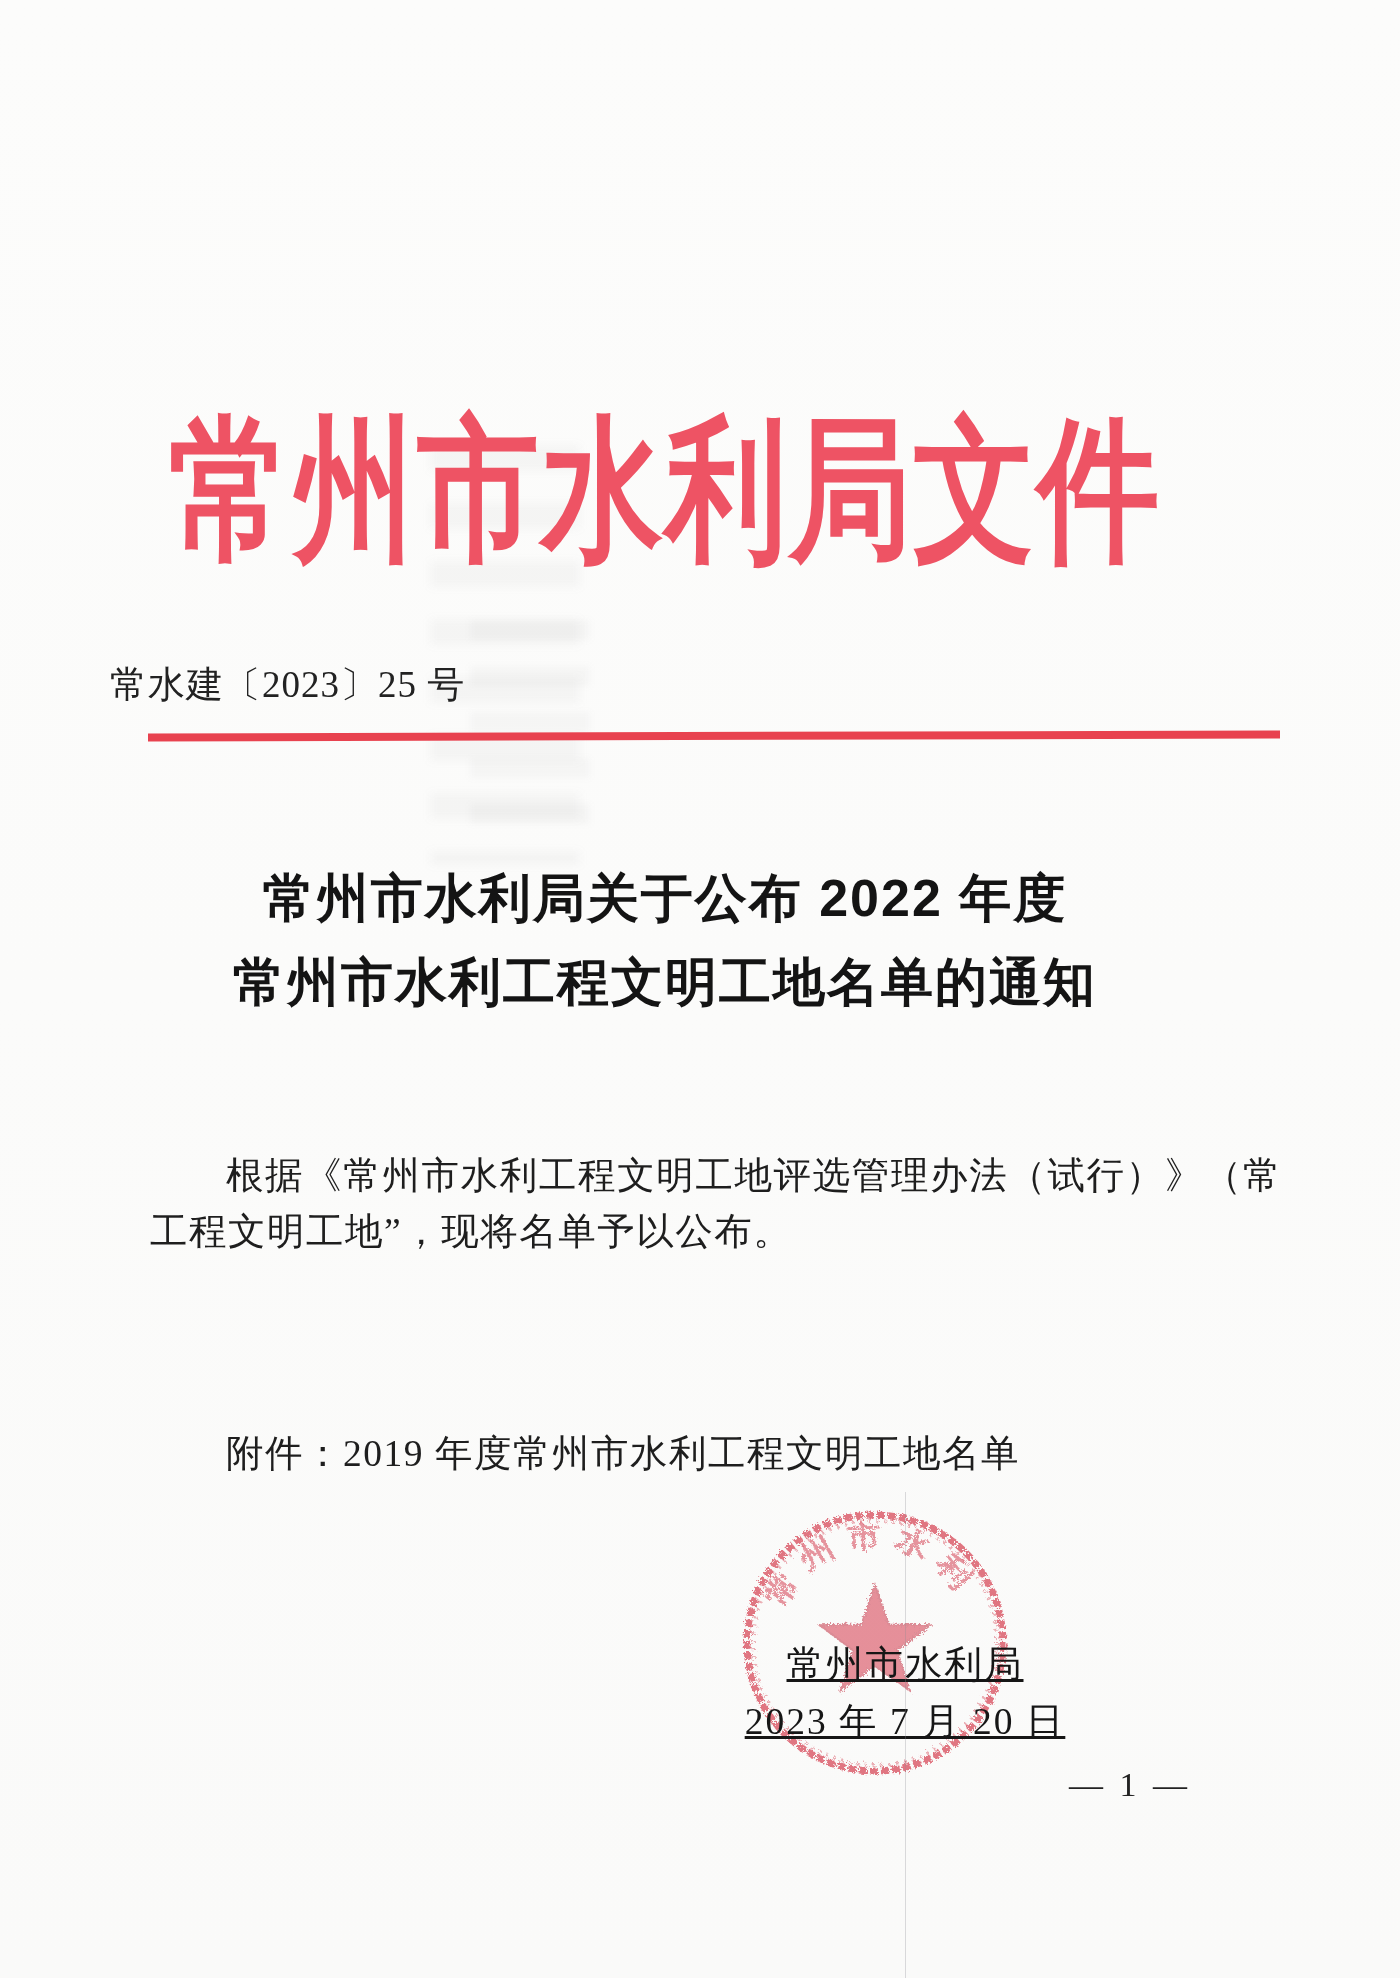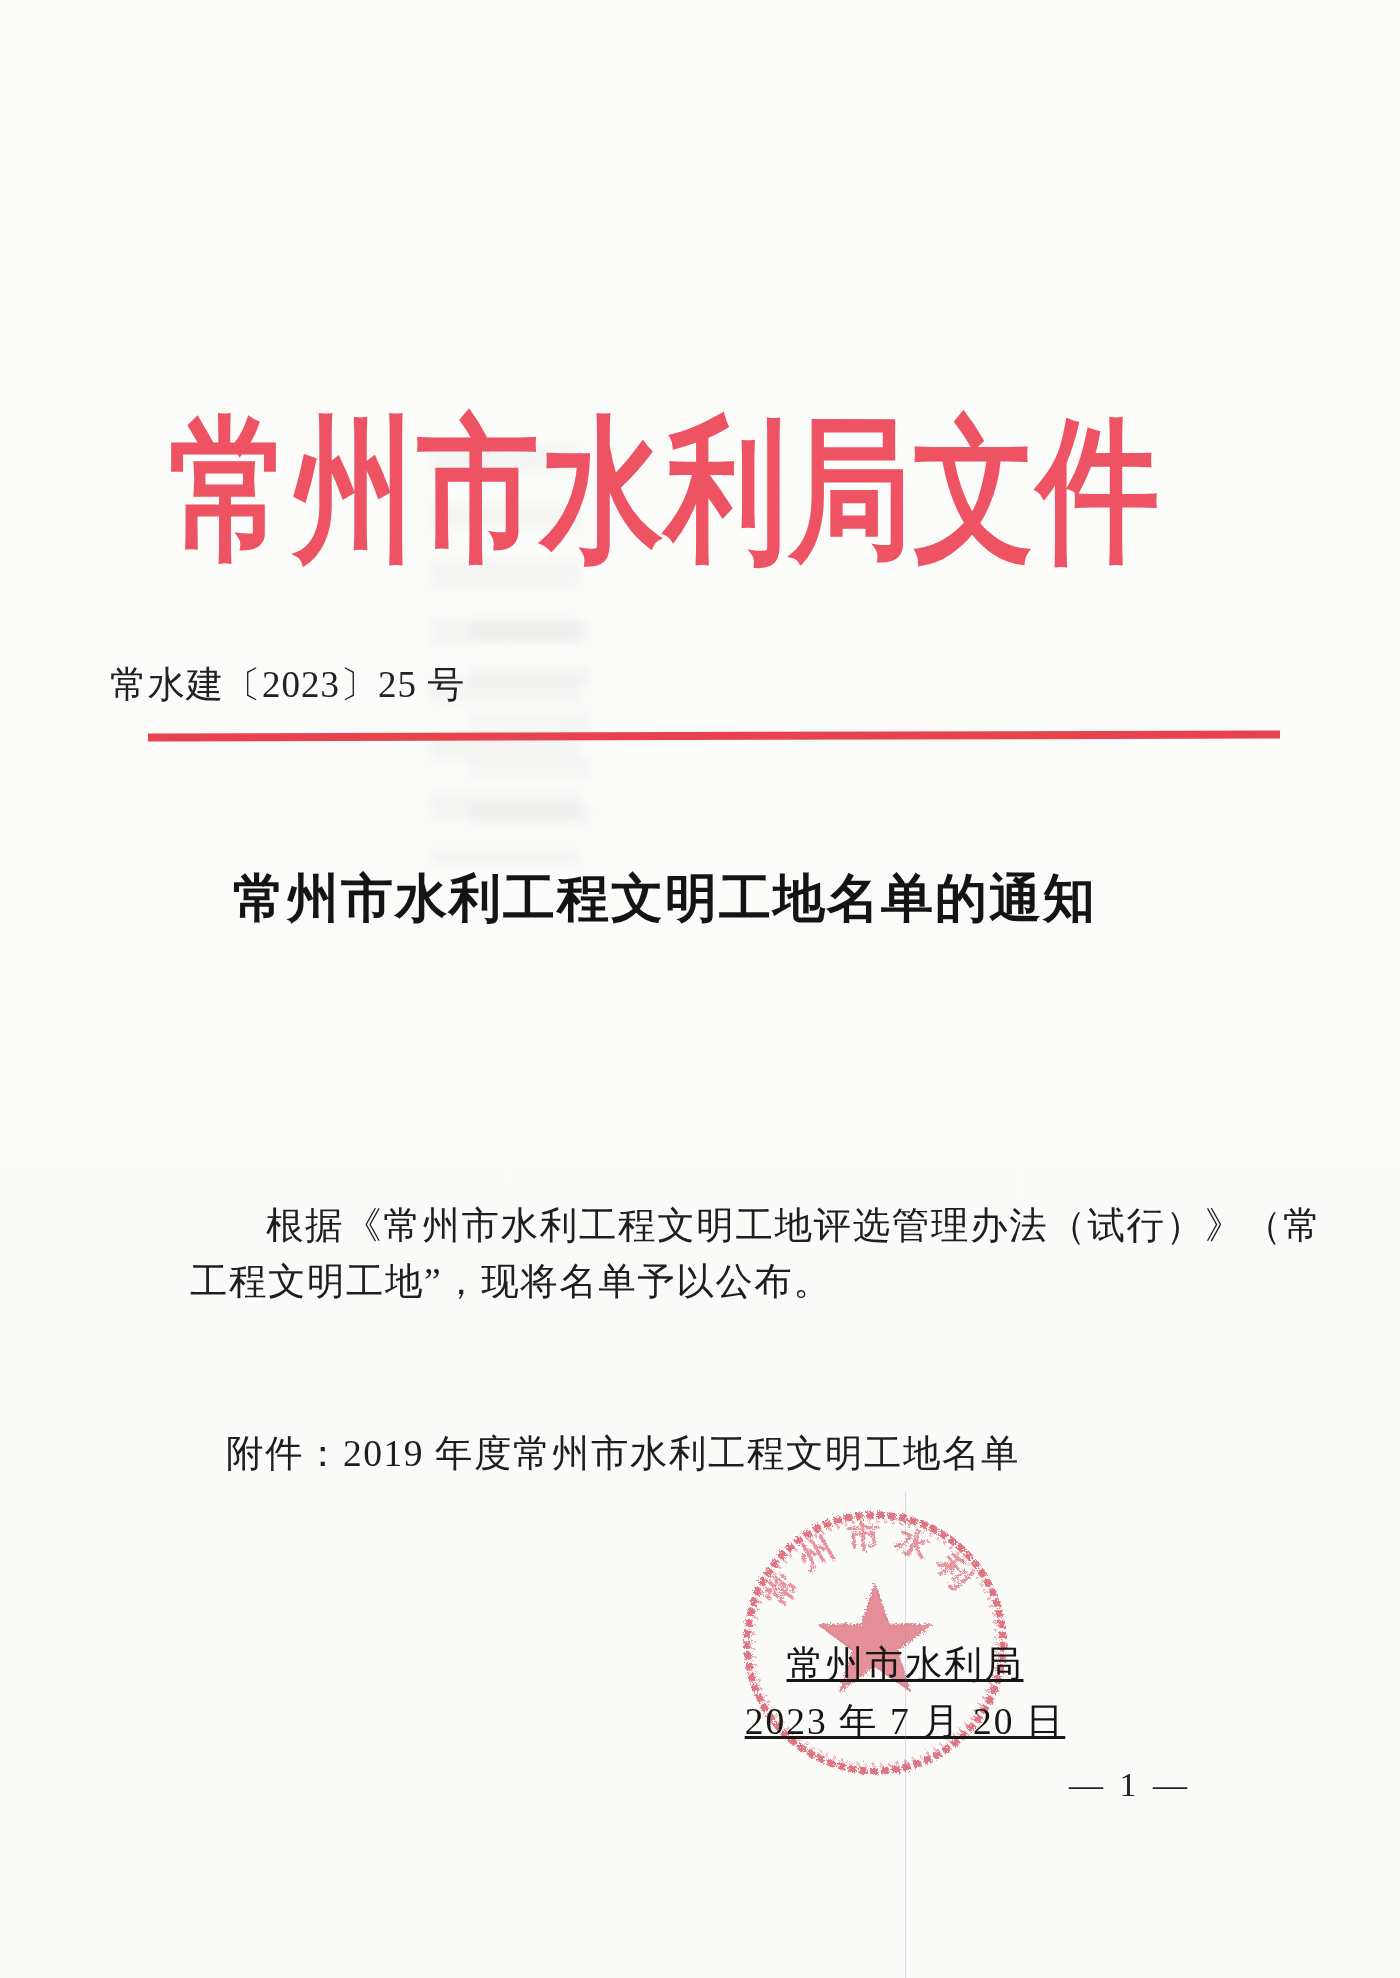--- a/index.html
+++ b/index.html
@@ -40,21 +40,21 @@
     font-weight:700;font-size:52px;line-height:84px;letter-spacing:2px;
     color:#141414;
   }
   
   .bodyline{
     font-size:37.5px;line-height:56px;letter-spacing:1.5px;
     color:#1e1e1e;white-space:pre-wrap;
   }
   .justify{text-align:justify;text-align-last:justify;}
   .salutation{position:absolute;top:1072px;left:150px;width:1132px;}
-  .paragraph{position:absolute;top:1198px;left:150px;width:1132px;margin-left:40px;}
+  .paragraph{position:absolute;top:1148px;left:150px;width:1132px;}
   .indent{text-indent:76px;}
   .attachment{
     position:absolute;top:1426px;left:150px;width:1132px;
     font-size:37.5px;line-height:56px;letter-spacing:1.5px;text-indent:76px;
     color:#1e1e1e;
   }
   
   .signature{
     position:absolute;top:1636px;left:710px;width:390px;
     text-align:center;font-size:37.5px;line-height:57px;letter-spacing:2px;
@@ -97,20 +97,21 @@
   <div class="bleed"></div>
   <div class="bleed2"></div>
 
   <div class="agency-title">常州市水利局文件</div>
 
   <div class="doc-number">常水建〔2023〕25 号</div>
 
   <div class="red-rule"></div>
 
   <div class="notice-title">
+    <div>常州市水利局关于公布 2022 年度</div>
     <div>常州市水利工程文明工地名单的通知</div>
   </div>
 
 
   <div class="paragraph">
     <div class="bodyline justify indent">根据《常州市水利工程文明工地评选管理办法（试行）》（常</div>
     <div class="bodyline">工程文明工地”，现将名单予以公布。</div>
   </div>
 
   <div class="attachment">附件：2019 年度常州市水利工程文明工地名单</div>

